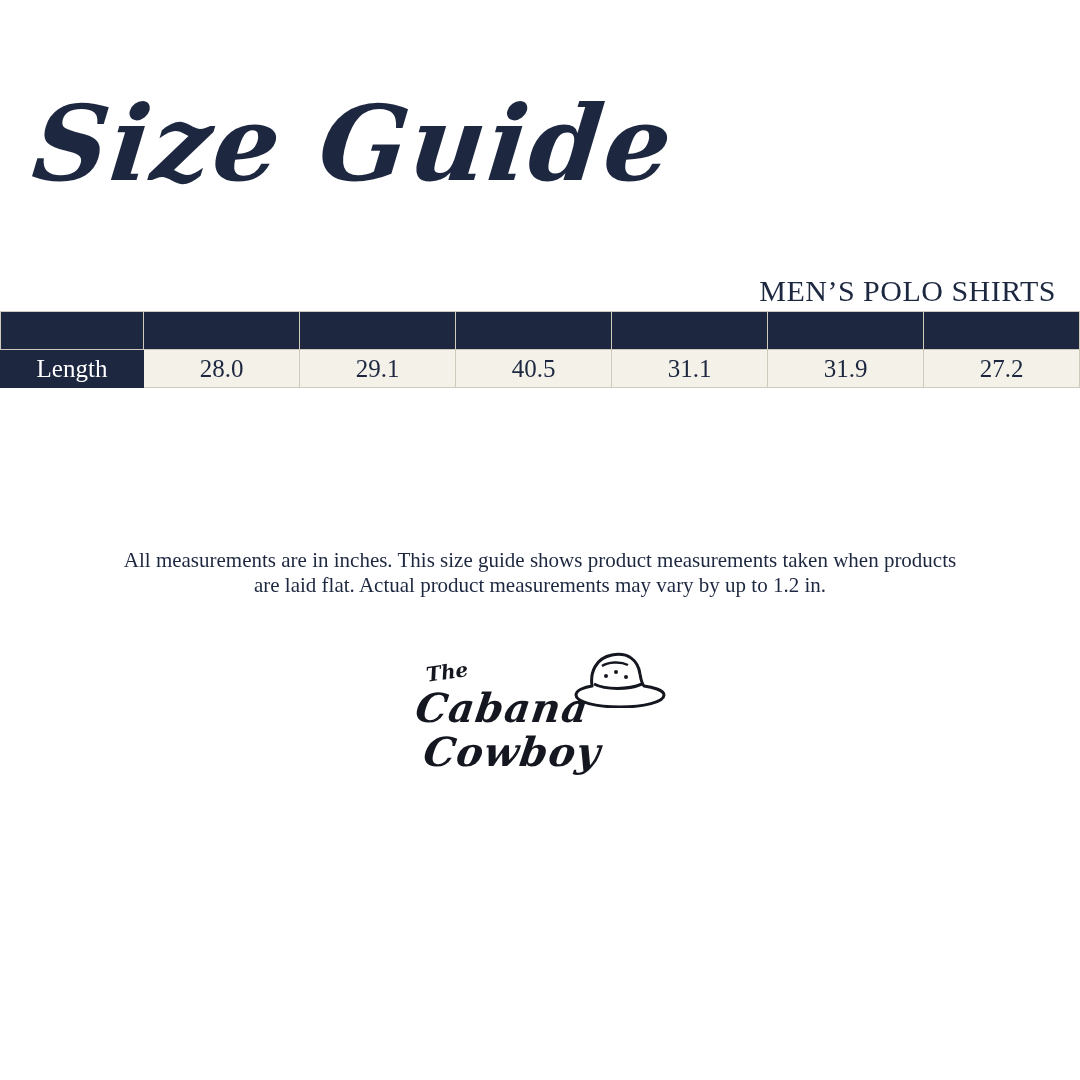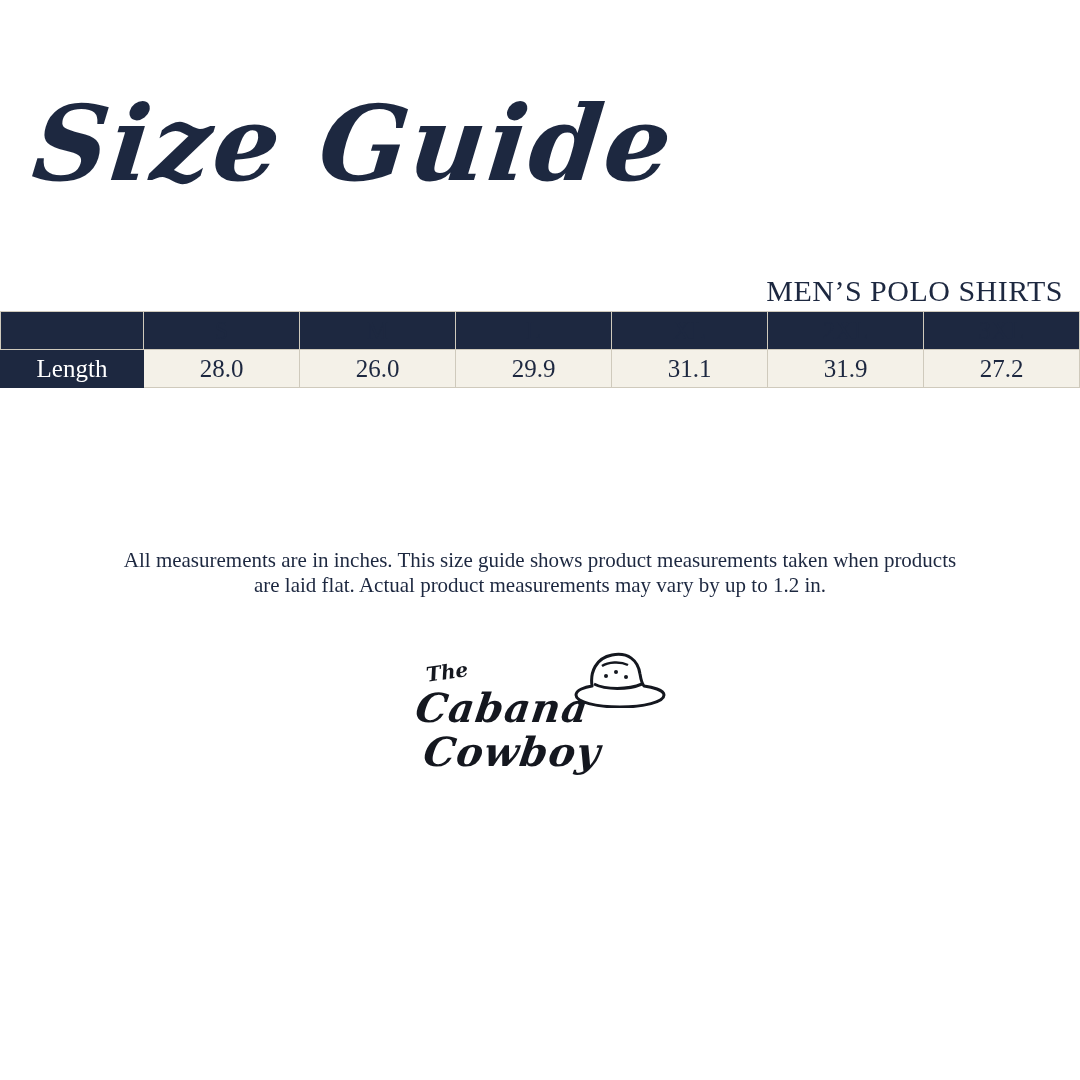--- a/index.html
+++ b/index.html
@@ -32,21 +32,21 @@
     letter-spacing: 2px;
     color: #1d2840;
     line-height: 1;
     transform: skewX(-6deg);
     white-space: nowrap;
   }
 
   
   .category {
     position: absolute;
-    right: 17px;
+    right: 24px;
     top: 274px;
     font-family: "Liberation Serif", serif;
     font-size: 30px;
     letter-spacing: 0.5px;
     color: #1d2840;
     text-align: right;
     white-space: nowrap;
   }
 
   
@@ -185,22 +185,22 @@
         <th>L</th>
         <th>XL</th>
         <th>2XL</th>
         <th>3XL</th>
       </tr>
     </thead>
     <tbody>
       <tr>
         <th class="rowhead">Length</th>
         <td>28.0</td>
-        <td>26.0</td>
-        <td>29.9</td>
+        <td>29.1</td>
+        <td>40.5</td>
         <td>31.1</td>
         <td>31.9</td>
         <td>27.2</td>
       </tr>
     </tbody>
   </table>
 </div>
 
 <div class="note">All measurements are in inches. This size guide shows product measurements taken when products are laid flat. Actual product measurements may vary by up to 1.2 in.</div>
 

